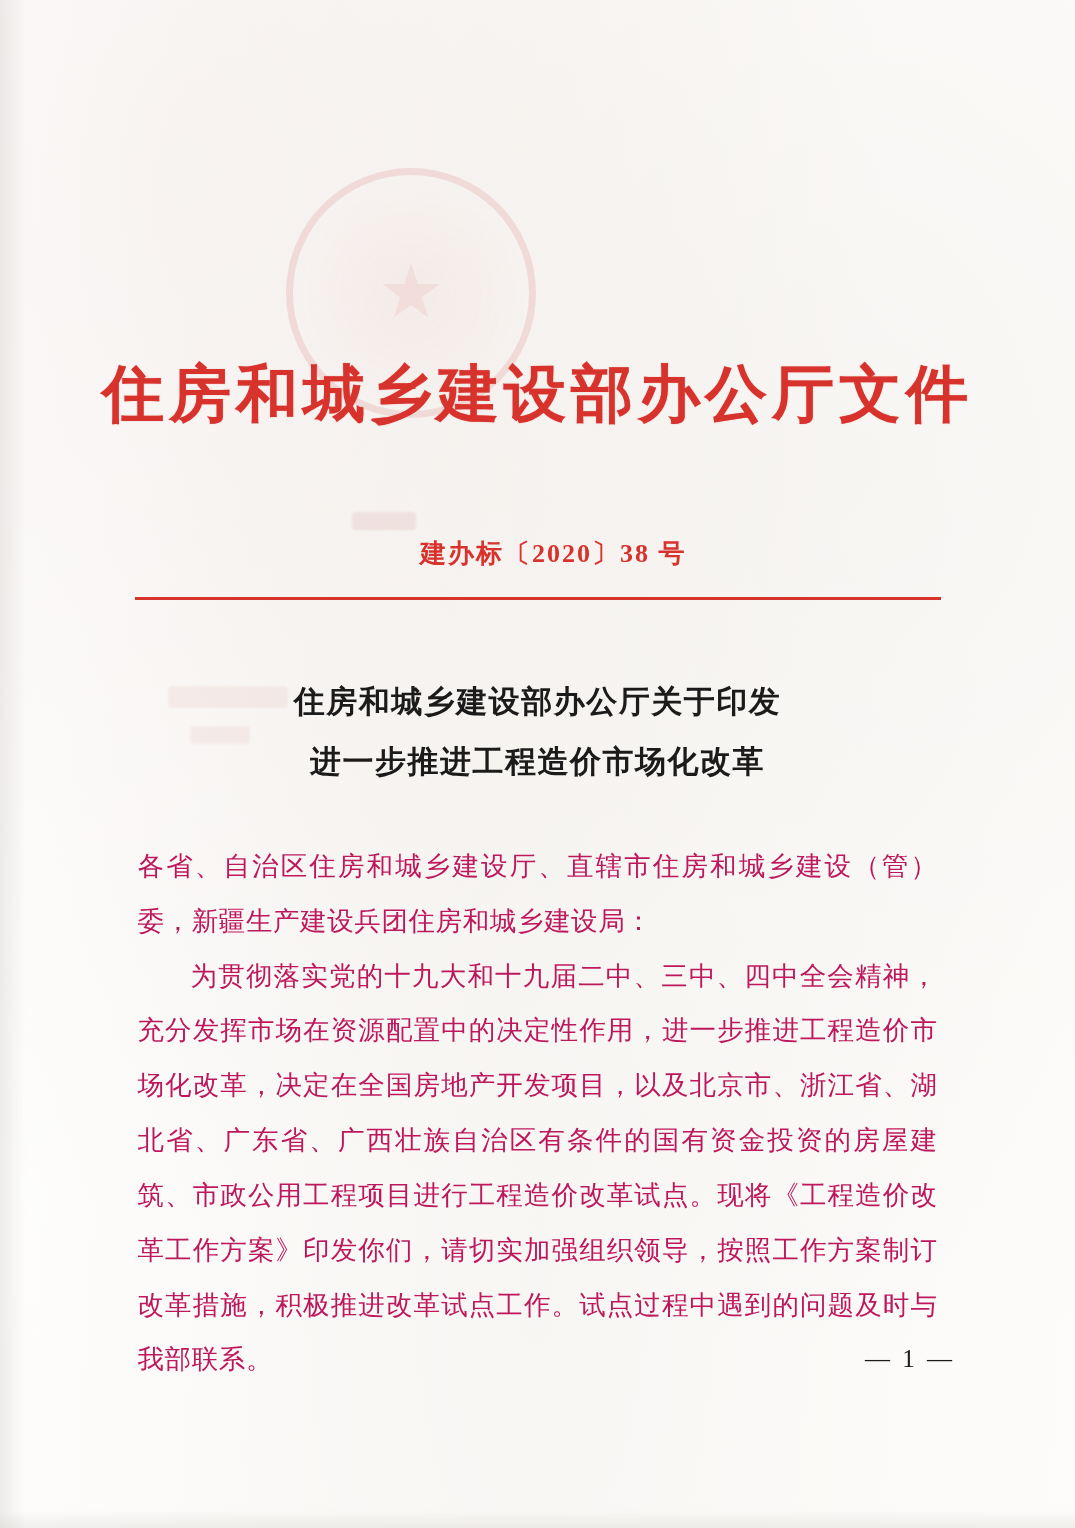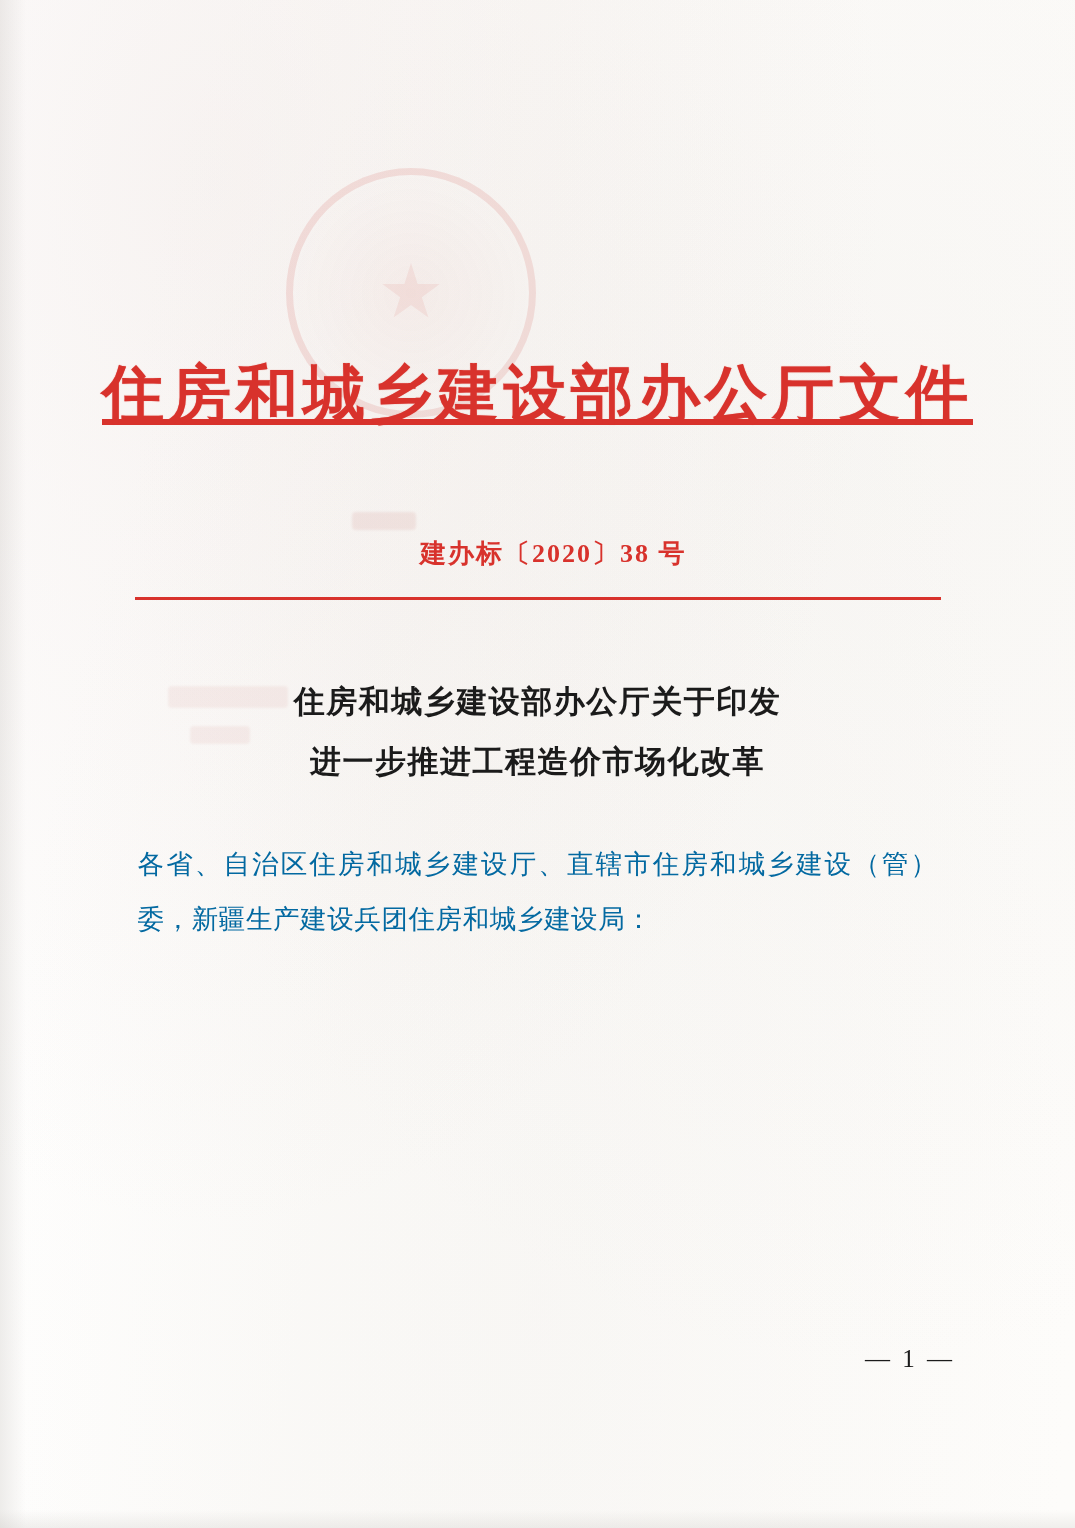--- a/index.html
+++ b/index.html
@@ -71,21 +71,20 @@
   
   .masthead {
     text-align: center;
     color: #d8322c;
     font-family: "Liberation Serif", "DejaVu Serif", serif;
     font-weight: bold;
     font-size: 62px;
     letter-spacing: 5px;
     padding-top: 352px;
     text-shadow: 0 0 1px rgba(216,50,44,0.6);
-    text-decoration: underline;
   }
 
   .doc-number {
     color: #d8322c;
     font-size: 26px;
     font-weight: bold;
     letter-spacing: 2px;
     padding-left: 420px;
     padding-top: 100px;
   }
@@ -107,24 +106,23 @@
     letter-spacing: 1.5px;
     margin-top: 72px;
   }
 
   
   .body-text {
     width: 800px;
     margin: 46px auto 0 auto;
     font-size: 26.5px;
     line-height: 2.07;
-    color: #0369a1;
+    color: #be185d;
     letter-spacing: 0.6px;
     text-align: justify;
-    font-family: Liberation Mono, monospace;
   }
   .body-text p {
     margin: 0;
   }
   .body-text p.indent {
     text-indent: 2em;
   }
 
   
   .page-number {
@@ -174,19 +172,20 @@
 
     <div class="red-rule"></div>
 
     <div class="doc-title">
       <div>住房和城乡建设部办公厅关于印发</div>
       <div>进一步推进工程造价市场化改革</div>
     </div>
 
     <div class="body-text">
       <p>各省、自治区住房和城乡建设厅、直辖市住房和城乡建设（管）委，新疆生产建设兵团住房和城乡建设局：</p>
+      <p class="indent">为贯彻落实党的十九大和十九届二中、三中、四中全会精神，充分发挥市场在资源配置中的决定性作用，进一步推进工程造价市场化改革，决定在全国房地产开发项目，以及北京市、浙江省、湖北省、广东省、广西壮族自治区有条件的国有资金投资的房屋建筑、市政公用工程项目进行工程造价改革试点。现将《工程造价改革工作方案》印发你们，请切实加强组织领导，按照工作方案制订改革措施，积极推进改革试点工作。试点过程中遇到的问题及时与我部联系。</p>
     </div>
 
   </div>
 
   <div class="page-number">— 1 —</div>
 
 </div>
 
 </body></html>

